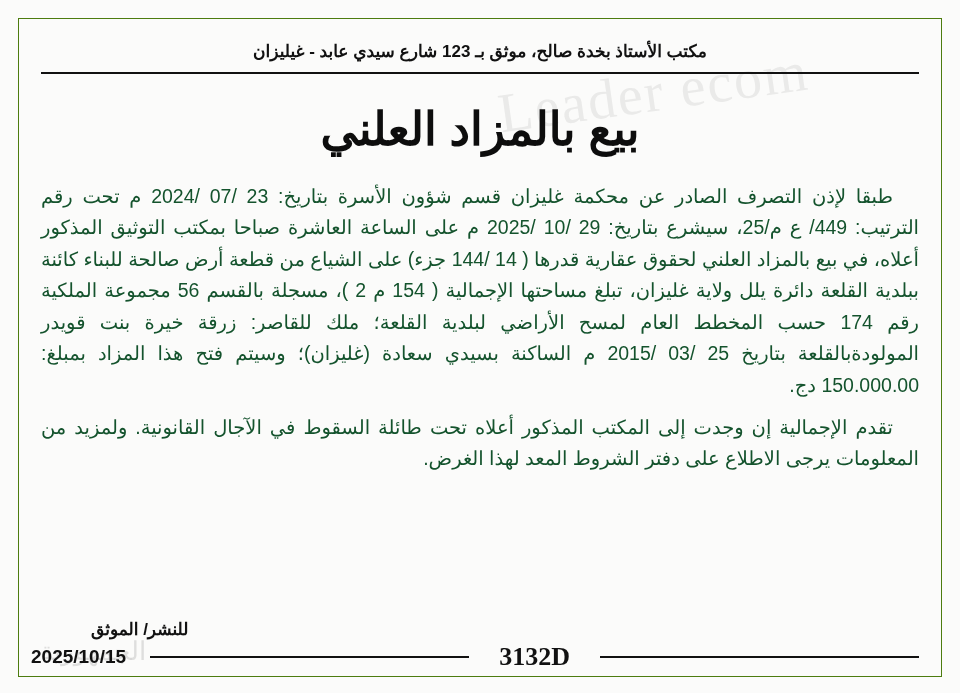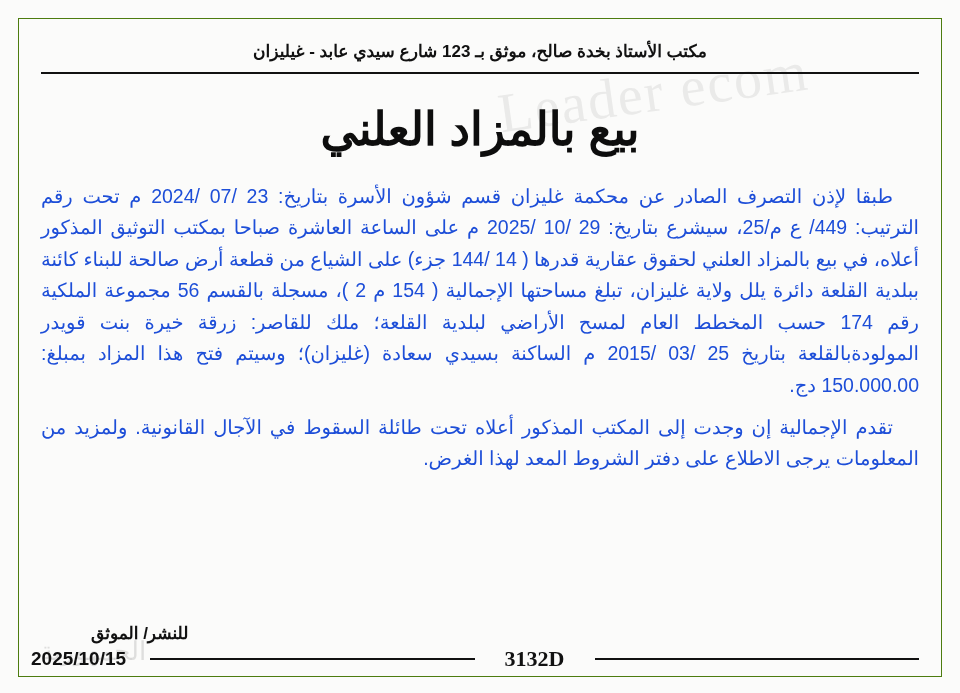--- a/index.html
+++ b/index.html
@@ -85,21 +85,21 @@
     color: #0d0d0d;
     letter-spacing: 0px;
   }
 
   .body-text {
     font-family: "Liberation Sans", sans-serif;
     font-size: 19.5px;
     line-height: 1.62;
     text-align: justify;
     text-justify: inter-word;
-    color: #1d4ed8;
+    color: #14532d;
     margin: 0 0 10px 0;
   }
   .body-text.indent {
     text-indent: 26px;
   }
 
   .footer {
     position: absolute;
     left: 12px;
     right: 22px;
@@ -126,21 +126,21 @@
     white-space: nowrap;
   }
   .footer-line {
     flex: 1;
     border-top: 2px solid #111;
     height: 0;
   }
   .footer-ref {
     font-family: "Liberation Serif", serif;
     font-weight: bold;
-    font-size: 22px;
+    font-size: 26px;
     white-space: nowrap;
     padding: 0 6px;
   }
 </style>
 </head>
 <body>
 
 <div class="page">
 
   <div class="watermark">Leader ecom</div>

